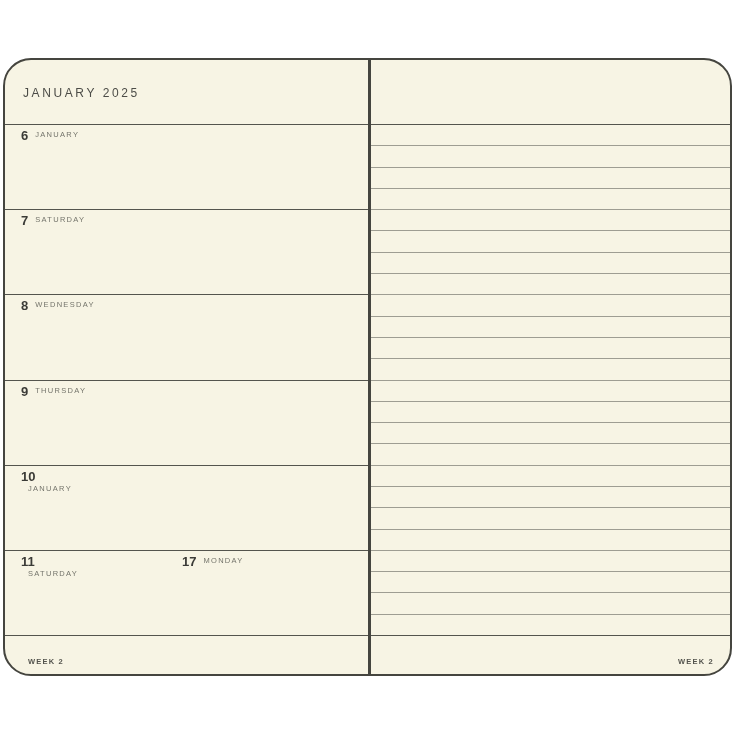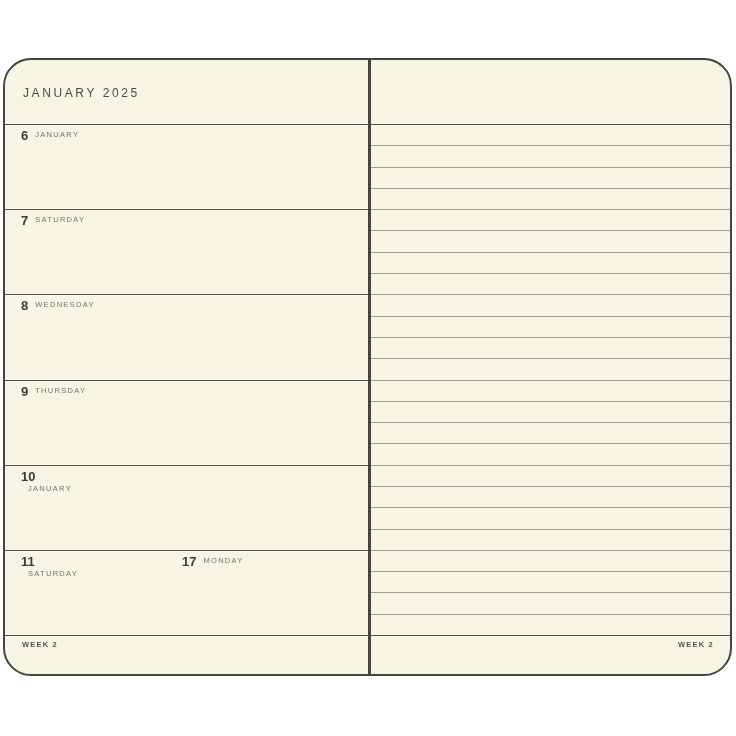--- a/index.html
+++ b/index.html
@@ -59,27 +59,28 @@
   .day-label{
     font-size:7.5px;
     letter-spacing:1.3px;
     color:var(--day-label-color,#74746b);
     margin-left:7px;
     margin-top:2px;
     line-height:8px;
   }
   .week-label{
     position:absolute;
-    top:581px;
+    top:598px;
     font-size:7.5px;
     font-weight:700;
     letter-spacing:1.2px;
     color:var(--week-color,#53534d);
     line-height:8px;
     white-space:nowrap;
+    margin-left:6px;
   }
   .week-label.left{left:17px;}
   .week-label.right{right:16px;}
 </style>
 </head>
 <body>
 
 <div class="spread">
 
   <div class="page page-left">

